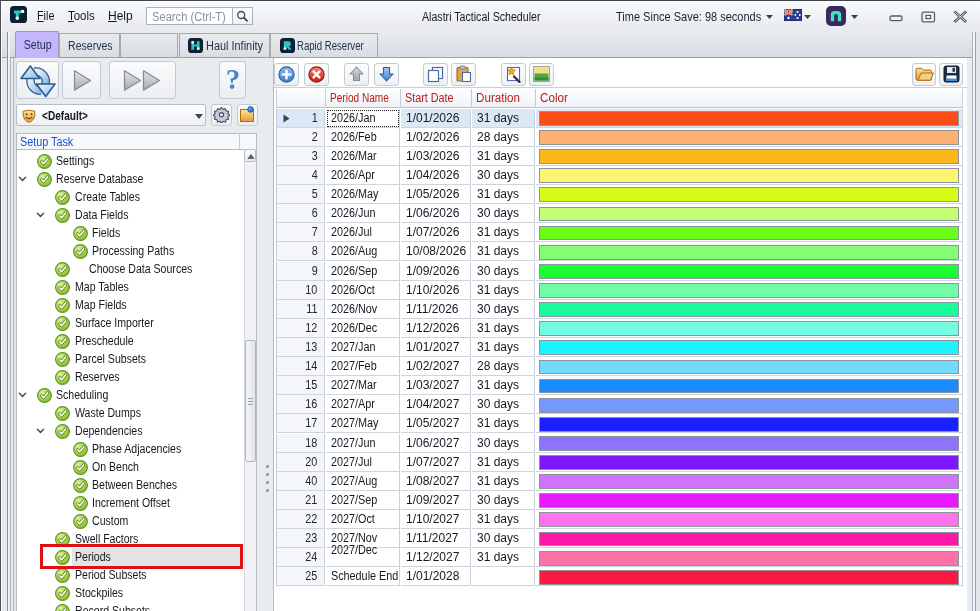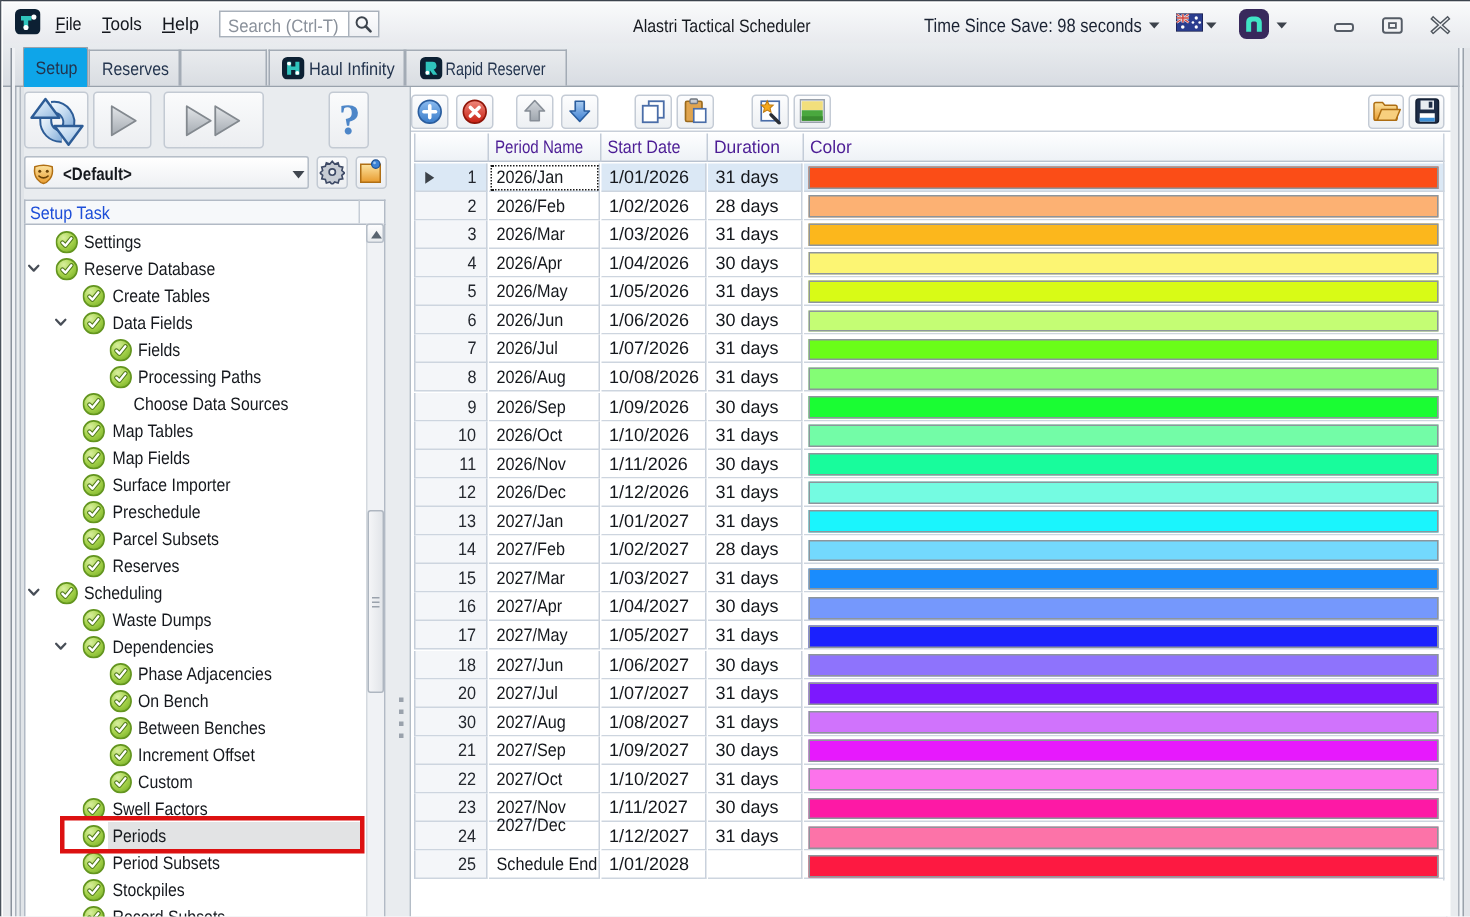--- a/index.html
+++ b/index.html
@@ -1,21 +1,21 @@
 <!DOCTYPE html>
 <html><head><meta charset="utf-8"><style>
 *{margin:0;padding:0;box-sizing:border-box}
 html,body{width:980px;height:611px;overflow:hidden}
 body{font-family:"Liberation Sans",sans-serif;background:#e9ecef;position:relative}
 .abs{position:absolute}
 .sx{display:inline-block;transform-origin:0 50%;white-space:nowrap}
 .btn{position:absolute;border:1px solid #c3cad3;border-radius:3px;background:linear-gradient(#fafbfc,#eceef1)}
 .tbtn{position:absolute;border:1px solid #c4cbd5;border-radius:3px;background:linear-gradient(#fdfdfe,#edf0f3)}
 .cell{position:absolute;font-size:12px;color:#15181d;line-height:19px;white-space:nowrap}
-.hdrtxt{position:absolute;font-size:12px;color:#4c1d95;line-height:19px;white-space:nowrap}
+.hdrtxt{position:absolute;font-size:12px;color:#b91c1c;line-height:19px;white-space:nowrap}
 .treelbl{position:absolute;font-size:12px;color:#15181d;white-space:nowrap;transform:translateY(-50%)}
 </style></head><body>
 <svg width="0" height="0" style="position:absolute">
     <defs>
 <radialGradient id="gg" cx="35%" cy="28%" r="80%">
         <stop offset="0" stop-color="#d8ef9e"></stop>
         <stop offset="0.55" stop-color="#a8d44e"></stop>
         <stop offset="1" stop-color="#7fb52c"></stop>
       </radialGradient>
 <linearGradient id="bluec" x1="0" y1="0" x2="0" y2="1">
@@ -135,21 +135,21 @@
     <div class="abs" style="left:26px;top:5px;font-size:12px;color:#23344e"><span class="sx" style="transform:scaleX(0.91)">Haul Infinity</span></div>
   </div>
 <div class="abs" style="left:270px;top:33px;width:108px;height:24px;background:linear-gradient(#e9ebee,#d9dde2);border:1px solid #a3abb5;border-bottom:none">
     <svg style="position:absolute;left:9px;top:4px" width="15" height="15" viewBox="0 0 15 15">
       <rect width="15" height="15" rx="3.6" fill="#0c2033"></rect>
       <path d="M3.8 11.8 V3.2 h4.6 a2.6 2.6 0 0 1 0.7 5.1 L11.6 11.8 H8.7 L6.6 8.8 v3 z" fill="#2fc4bd"></path>
       <circle cx="4.9" cy="10.5" r="1.3" fill="#fff"></circle>
     </svg>
     <div class="abs" style="left:26px;top:5px;font-size:12px;color:#23344e"><span class="sx" style="transform:scaleX(0.8)">Rapid Reserver</span></div>
   </div>
-<div class="abs" style="left:15px;top:31px;width:44px;height:27px;background:#0ea5e9;border:1px solid #99a2ac;border-bottom:none;border-radius:2px 2px 0 0">
+<div class="abs" style="left:15px;top:31px;width:44px;height:27px;background:#c4b5fd;border:1px solid #99a2ac;border-bottom:none;border-radius:2px 2px 0 0">
     <div class="abs" style="left:0;top:6px;width:44px;text-align:center;font-size:12px;color:#23344e"><span class="sx" style="transform:scaleX(0.89);transform-origin:50% 50%">Setup</span></div>
   </div>
 <div class="abs" style="left:10px;top:58px;width:955px;height:553px;border-left:1px solid #aab1bb;border-right:1px solid #b6bfc9;background:#e9ecef"></div>
 <div class="abs" style="left:13px;top:58px;width:1px;height:553px;background:#b4bbc4"></div>
 <div class="abs" style="left:14px;top:58px;width:2px;height:553px;background:#e0e4e8"></div>
 <div class="btn" style="left:16px;top:61px;width:43px;height:38px"></div>
 <svg class="abs" style="left:20px;top:64px" width="36" height="34" viewBox="0 0 36 34">
 <path d="M10.5 12 L10.5 16.5 A 10 10 0 0 0 21 26.8" fill="none" stroke="#2d5c96" stroke-width="8.6"></path>
 <path d="M10.5 12 L10.5 16.5 A 10 10 0 0 0 21 26.8" fill="none" stroke="url(#refrg)" stroke-width="6"></path>
 <path d="M14.5 7.6 A 10 10 0 0 1 25 21.5" fill="none" stroke="#2d5c96" stroke-width="8.6"></path>
@@ -635,21 +635,21 @@
 <div class="cell" style="left:275.5px;top:452.7px;width:42.0px;text-align:right;color:#23272e"><span class="sx" style="transform:scaleX(0.9);transform-origin:100% 50%">20</span></div>
 <div class="abs" style="left:325.5px;top:452.7px;width:74.5px;height:19.1px;background:#fff;border-right:1px solid #c9d1dc;border-bottom:1px solid #cdd5df;"></div>
 <div class="cell" style="left:330.5px;top:452.7px"><span class="sx" style="transform:scaleX(0.9)">2027/Jul</span></div>
 <div class="abs" style="left:401px;top:452.7px;width:70px;height:19.1px;background:#fff;border-right:1px solid #c9d1dc;border-bottom:1px solid #cdd5df;"></div>
 <div class="cell" style="left:406px;top:452.7px"><span class="sx" style="transform:scaleX(1.0)">1/07/2027</span></div>
 <div class="abs" style="left:472px;top:452.7px;width:62.5px;height:19.1px;background:#fff;border-right:1px solid #c9d1dc;border-bottom:1px solid #cdd5df;"></div>
 <div class="cell" style="left:477px;top:452.7px"><span class="sx" style="transform:scaleX(1.0)">31 days</span></div>
 <div class="abs" style="left:535.5px;top:452.7px;width:427.5px;height:19.1px;background:#fff;border-bottom:1px solid #cdd5df"></div>
 <div class="abs" style="left:539px;top:455.1px;width:419.5px;height:14.9px;background:#7D18FE;border:1px solid #8d959c"></div>
 <div class="abs" style="left:275.5px;top:471.8px;width:49.0px;height:19.1px;background:#f4f6f9;border-right:1px solid #c9d1dc;border-bottom:1px solid #cdd5df;border-left:1px solid #c3ccd8"></div>
-<div class="cell" style="left:275.5px;top:471.8px;width:42.0px;text-align:right;color:#23272e"><span class="sx" style="transform:scaleX(0.9);transform-origin:100% 50%">30</span></div>
+<div class="cell" style="left:275.5px;top:471.8px;width:42.0px;text-align:right;color:#23272e"><span class="sx" style="transform:scaleX(0.9);transform-origin:100% 50%">40</span></div>
 <div class="abs" style="left:325.5px;top:471.8px;width:74.5px;height:19.1px;background:#fff;border-right:1px solid #c9d1dc;border-bottom:1px solid #cdd5df;"></div>
 <div class="cell" style="left:330.5px;top:471.8px"><span class="sx" style="transform:scaleX(0.9)">2027/Aug</span></div>
 <div class="abs" style="left:401px;top:471.8px;width:70px;height:19.1px;background:#fff;border-right:1px solid #c9d1dc;border-bottom:1px solid #cdd5df;"></div>
 <div class="cell" style="left:406px;top:471.8px"><span class="sx" style="transform:scaleX(1.0)">1/08/2027</span></div>
 <div class="abs" style="left:472px;top:471.8px;width:62.5px;height:19.1px;background:#fff;border-right:1px solid #c9d1dc;border-bottom:1px solid #cdd5df;"></div>
 <div class="cell" style="left:477px;top:471.8px"><span class="sx" style="transform:scaleX(1.0)">31 days</span></div>
 <div class="abs" style="left:535.5px;top:471.8px;width:427.5px;height:19.1px;background:#fff;border-bottom:1px solid #cdd5df"></div>
 <div class="abs" style="left:539px;top:474.2px;width:419.5px;height:14.9px;background:#D073FC;border:1px solid #8d959c"></div>
 <div class="abs" style="left:275.5px;top:490.9px;width:49.0px;height:19.1px;background:#f4f6f9;border-right:1px solid #c9d1dc;border-bottom:1px solid #cdd5df;border-left:1px solid #c3ccd8"></div>
 <div class="cell" style="left:275.5px;top:490.9px;width:42.0px;text-align:right;color:#23272e"><span class="sx" style="transform:scaleX(0.9);transform-origin:100% 50%">21</span></div>

